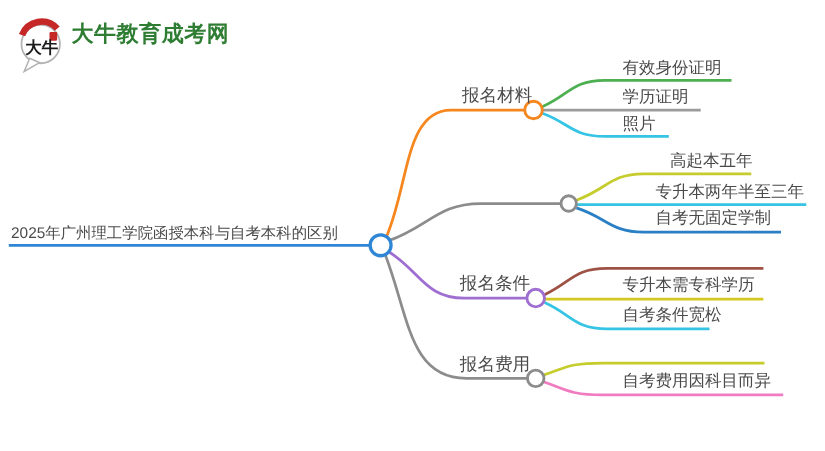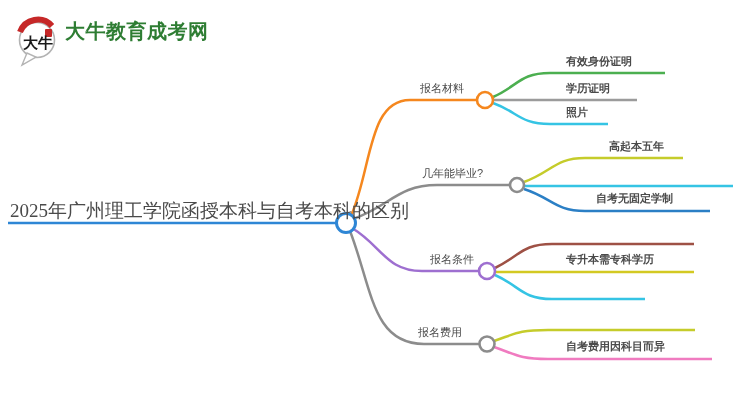--- a/index.html
+++ b/index.html
@@ -1,22 +1,22 @@
 <!DOCTYPE html>
 <html><head>
 <meta charset="utf-8">
 <style>
   html,body{margin:0;padding:0;background:#ffffff;}
   body{width:750px;height:410px;overflow:hidden;font-family:"Liberation Sans",sans-serif;}
   .stage{position:relative;width:598px;height:410px;background:#ffffff;}
   .lines{position:absolute;left:0;top:0;}
   .label{position:absolute;color:#4a4a4a;white-space:nowrap;}
-  .root-label{font-size:19px;line-height:20px;letter-spacing:0px;font-family:Liberation Serif, serif;}
-  .branch-label{font-size:11px;line-height:20px;}
-  .child-label{font-size:11px;line-height:19px;font-weight:bold;}
+  .root-label{font-size:14px;line-height:20px;letter-spacing:0px;}
+  .branch-label{font-size:16px;line-height:20px;}
+  .child-label{font-size:15px;line-height:19px;}
   
   .logo{position:absolute;left:13px;top:14px;display:flex;align-items:flex-start;cursor:pointer;}
   .logo-text{margin-left:4px;padding-top:6px;}
   .logo-title{color:#2e7d33;font-weight:bold;font-size:20px;line-height:23px;letter-spacing:0.5px;}
   .logo-domain{color:#2e7d33;font-weight:bold;font-size:13.5px;line-height:15px;letter-spacing:0.2px;}
 </style>
 </head>
 <body>
 
 <div class="stage">
@@ -62,28 +62,29 @@
       <text x="10" y="34" font-size="15" font-weight="bold" fill="#1a1a1a">大牛</text>
     </svg>
     <div class="logo-text">
       <div class="logo-title">大牛教育成考网</div>
     </div>
   </div>
 
   <div class="label root-label" style="left:10px;top:201px;">2025年广州理工学院函授本科与自考本科的区别</div>
 
   <div class="label branch-label" style="left:420px;top:78px;">报名材料</div>
-  <div class="label branch-label" style="left:422px;top:163px;">几年能毕业?</div>
-  <div class="label branch-label" style="left:418px;top:249px;margin-left:12px;">报名条件</div>
+  <div class="label branch-label" style="left:418px;top:249px;">报名条件</div>
   <div class="label branch-label" style="left:418px;top:322px;">报名费用</div>
 
   <div class="label child-label" style="left:566px;top:52px;">有效身份证明</div>
   <div class="label child-label" style="left:566px;top:79px;">学历证明</div>
   <div class="label child-label" style="left:566px;top:103px;">照片</div>
 
   <div class="label child-label" style="left:596px;top:137px;margin-left:13px;">高起本五年</div>
+  <div class="label child-label" style="left:596px;top:165px;">专升本两年半至三年</div>
   <div class="label child-label" style="left:596px;top:189px;text-align:right;">自考无固定学制</div>
 
   <div class="label child-label" style="left:566px;top:250px;">专升本需专科学历</div>
+  <div class="label child-label" style="left:566px;top:277px;">自考条件宽松</div>
 
   <div class="label child-label" style="left:566px;top:337px;">自考费用因科目而异</div>
 
 </div>
 
 </body></html>

